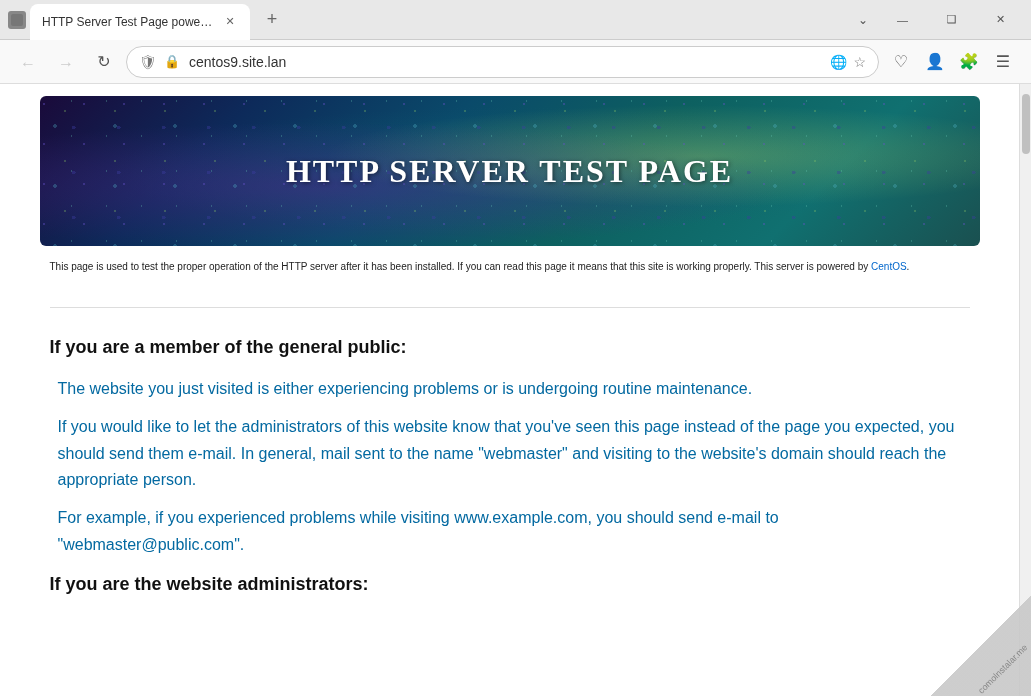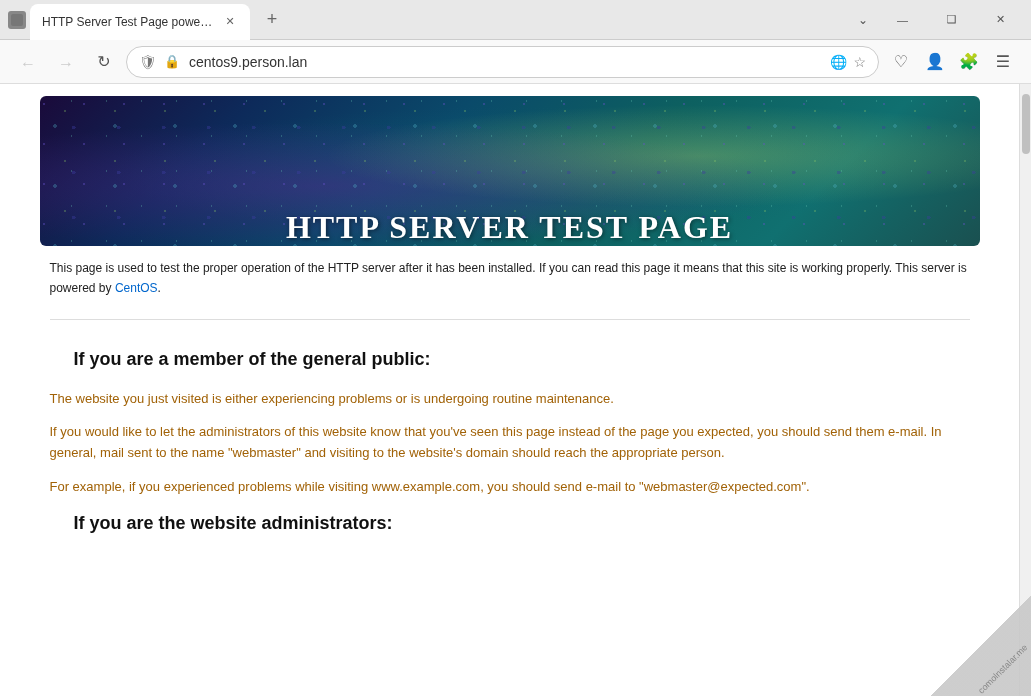--- a/index.html
+++ b/index.html
@@ -192,21 +192,21 @@
     
     .hero-banner {
       width: 940px;
       height: 150px;
       margin: 12px auto;
       border-radius: 6px;
       overflow: hidden;
       position: relative;
       background: linear-gradient(135deg, #1a0a3a 0%, #0d2a5a 20%, #0a4a6a 40%, #0d6060 60%, #107070 80%, #1a5050 100%);
       display: flex;
-      align-items: flex-end;
+      align-items: center;
       justify-content: center;
     }
     .hero-particles {
       position: absolute;
       top: 0; left: 0; right: 0; bottom: 0;
       background:
         radial-gradient(ellipse at 70% 40%, rgba(200, 230, 100, 0.3) 0%, transparent 40%),
         radial-gradient(ellipse at 30% 60%, rgba(80, 40, 140, 0.5) 0%, transparent 50%),
         radial-gradient(ellipse at 50% 50%, rgba(20, 100, 120, 0.4) 0%, transparent 60%);
     }
@@ -235,46 +235,46 @@
     
     .body-content {
       width: 940px;
       margin: 0 auto;
       padding: 0 10px 20px;
       font-size: 14px;
       color: #333;
       line-height: 1.6;
     }
     .intro-text {
-      margin-bottom: 20px;
-      font-size: 12px;
+      margin-bottom: 32px;
+      font-size: 10px;
       color: #222;
       line-height: 1.7;
     }
     .intro-link {
       color: #0066cc;
       text-decoration: none;
     }
     .divider {
       border: none;
       border-top: 1px solid #ddd;
       margin: 10px 0 25px;
     }
     .section-heading {
       font-size: 18px;
       font-weight: bold;
       color: #111;
       margin-bottom: 14px;
-      margin-left: 24px;
     }
     .section-para {
-      font-size: 13px;
-      color: #a16207;
+      font-size: 16px;
+      color: #0369a1;
       margin-bottom: 12px;
       line-height: 1.65;
+      margin-left: 8px;
     }
 
     
     .watermark {
       position: fixed;
       bottom: 0;
       right: 0;
       width: 100px;
       height: 100px;
       background: linear-gradient(135deg, transparent 50%, rgba(200,200,200,0.9) 50%);
@@ -318,21 +318,21 @@
     <div class="window-btn close">✕</div>
   </div>
 
   <div class="nav-bar">
     <div class="nav-btn disabled">←</div>
     <div class="nav-btn disabled">→</div>
     <div class="nav-btn">↻</div>
     <div class="address-bar">
       <span class="addr-icon">🛡</span>
       <span class="addr-icon" style="font-size:13px; color:#ccc;">🔒</span>
-      <span class="address-bar-url">centos9.person.lan</span>
+      <span class="address-bar-url">centos9.site.lan</span>
       <div class="address-icons">
         <span class="addr-icon">🌐</span>
         <span class="addr-icon">☆</span>
       </div>
     </div>
     <div class="nav-right-icons">
       <div class="nav-right-btn">♡</div>
       <div class="nav-right-btn">👤</div>
       <div class="nav-right-btn">🧩</div>
       <div class="nav-right-btn">☰</div>
@@ -352,21 +352,21 @@
         <p class="intro-text">
           <span>This page is used to test the proper operation of the HTTP server after it has been installed. If you can read this page it means that this site is working properly. This server is powered by </span><a class="intro-link">CentOS</a><span>.</span>
         </p>
 
         <hr class="divider">
 
         <h2 class="section-heading">If you are a member of the general public:</h2>
 
         <p class="section-para">The website you just visited is either experiencing problems or is undergoing routine maintenance.</p>
         <p class="section-para">If you would like to let the administrators of this website know that you've seen this page instead of the page you expected, you should send them e-mail. In general, mail sent to the name "webmaster" and visiting to the website's domain should reach the appropriate person.</p>
-        <p class="section-para">For example, if you experienced problems while visiting www.example.com, you should send e-mail to "webmaster@expected.com".</p>
+        <p class="section-para">For example, if you experienced problems while visiting www.example.com, you should send e-mail to "webmaster@public.com".</p>
 
         <h2 class="section-heading">If you are the website administrators:</h2>
       </div>
 
     </div>
     <div class="scrollbar">
       <div class="scrollbar-thumb"></div>
     </div>
   </div>
 

